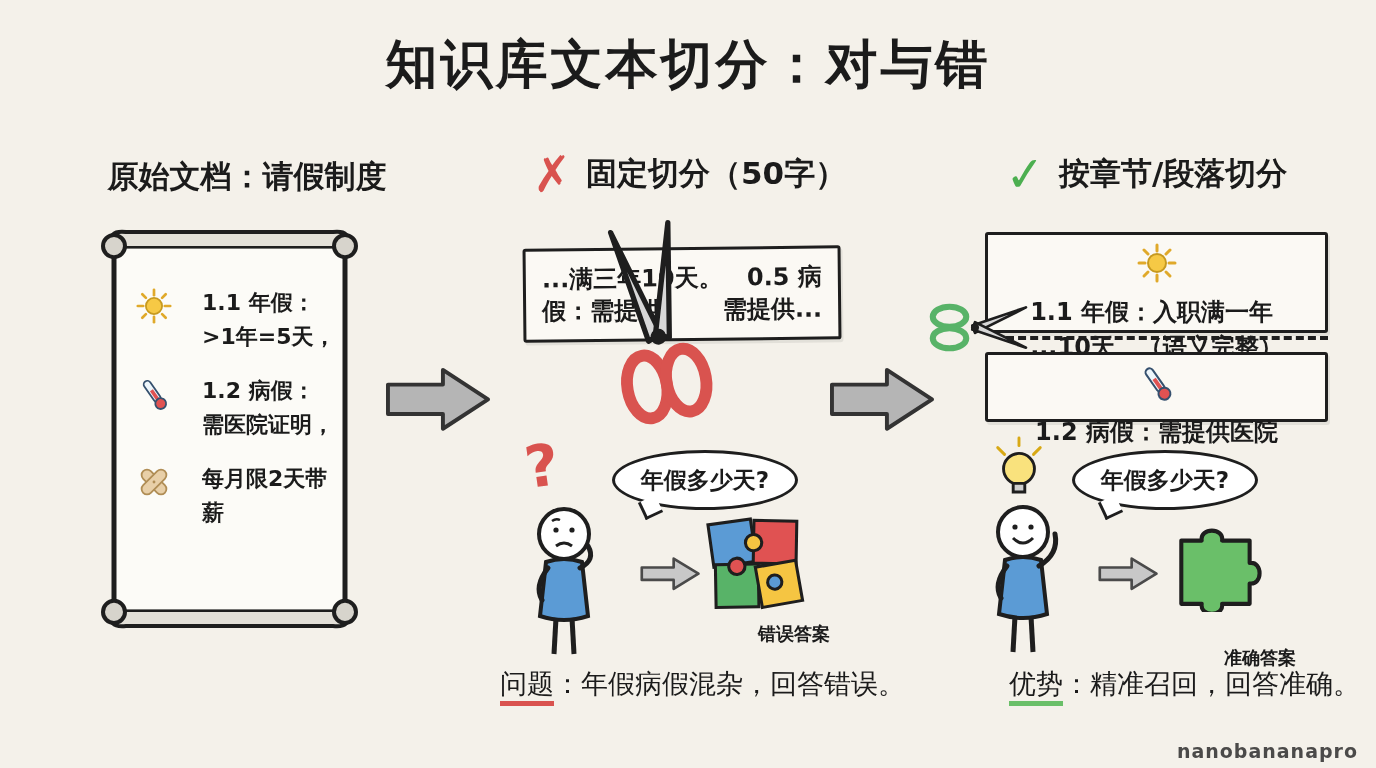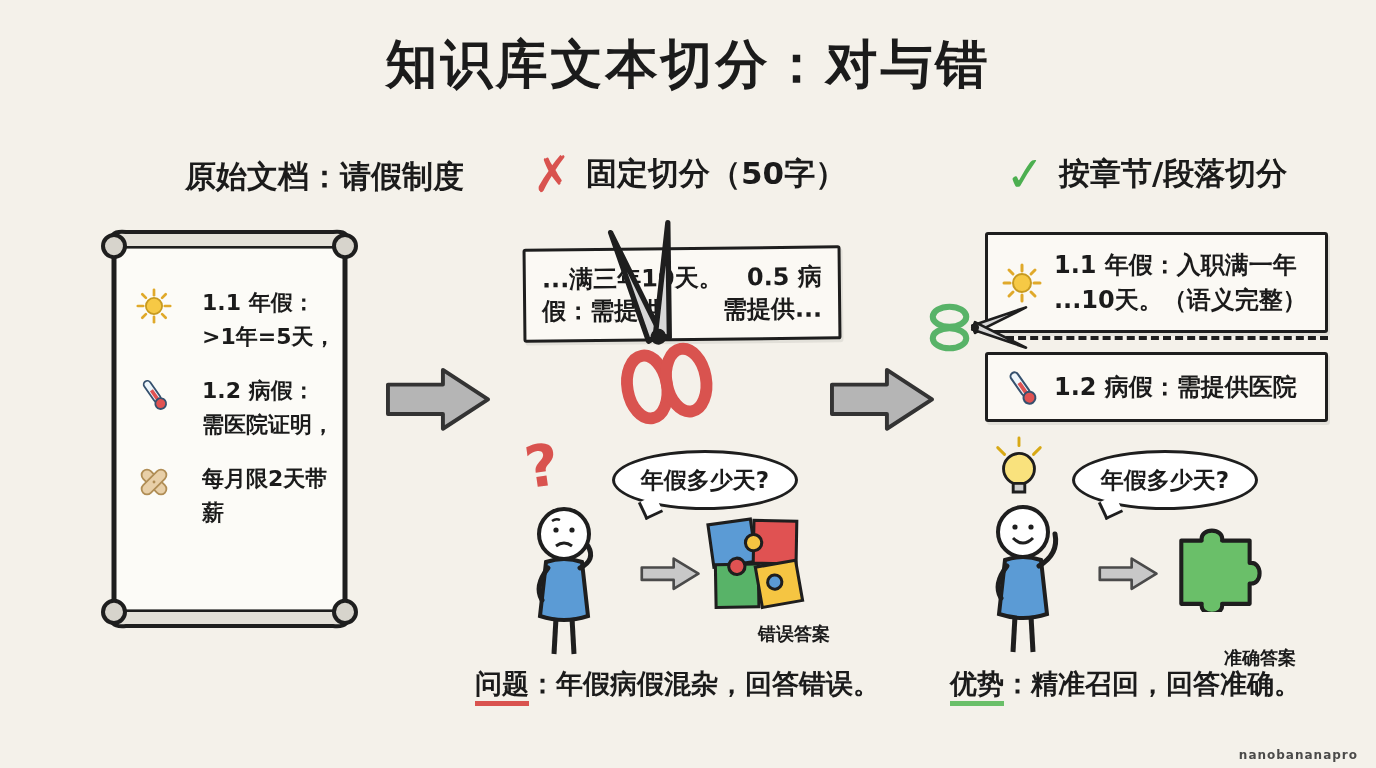--- a/index.html
+++ b/index.html
@@ -38,38 +38,38 @@
   .bub-right{left:1072px;top:450px;}
   .small-arrow{width:62px;height:40px;}
   .sa-mid{left:640px;top:556px;}
   .sa-right{left:1098px;top:556px;}
   .puzzle{width:102px;height:102px;}
   .pz-mid{left:704px;top:512px;transform:rotate(-4deg);}
   .pz-right{left:1166px;top:510px;}
   .answer-label{width:150px;text-align:right;font-size:18px;font-weight:bold;}
   .al-mid{left:680px;top:622px;}
   .al-right{left:1146px;top:622px;margin-top:24px;}
-  .caption{font-size:27px;font-weight:bold;text-align:left;}
+  .caption{font-size:27px;font-weight:normal;text-align:right;}
   .cap-mid{left:475px;top:666px;width:430px;}
   .cap-right{left:950px;top:666px;width:410px;}
   .lead-red{border-bottom:5px solid #d9534f;padding-bottom:2px;}
   .lead-green{border-bottom:5px solid #6abf69;padding-bottom:2px;}
   .dashline{left:1006px;top:336px;width:322px;height:0;border-top:4px dashed #1e1e1e;z-index:3;}
-  .rbox{display:flex;align-items:center;gap:12px;padding:8px 14px;font-size:24px;font-weight:bold;line-height:1.45;}
+  .rbox{display:flex;align-items:center;gap:12px;padding:8px 14px;font-size:24px;font-weight:bold;line-height:1.45;flex-direction:column;}
   .rbox .ic{flex:0 0 40px;width:40px;height:40px;}
   .rbox1{left:985px;top:232px;width:343px;height:101px;}
   .rbox2{left:985px;top:352px;width:343px;height:70px;}
   .bulb{left:990px;top:436px;width:58px;height:66px;}
   .big-arrow{width:106px;height:72px;}
   .ba1{left:386px;top:364px;}
   .ba2{left:830px;top:364px;}
-  .hdr-left{left:62px;top:156px;width:370px;justify-content:flex-end;margin-left:32px;}
+  .hdr-left{left:62px;top:156px;width:370px;justify-content:center;}
   .hdr-mid{left:503px;top:150px;width:372px;}
   .hdr-right{left:958px;top:150px;width:376px;}
-  .watermark{right:18px;bottom:6px;font-size:12px;font-weight:bold;color:#2e2e2e;opacity:.85;letter-spacing:1px;}
+  .watermark{right:18px;bottom:6px;font-size:19px;font-weight:bold;color:#2e2e2e;opacity:.85;letter-spacing:1px;}
 </style>
 </head>
 <body>
 
 <div class="canvas">
 
   <div class="abs title">知识库文本切分：对与错</div>
 
   <div class="abs col-header hdr-left">
     <span>原始文档：请假制度</span>

